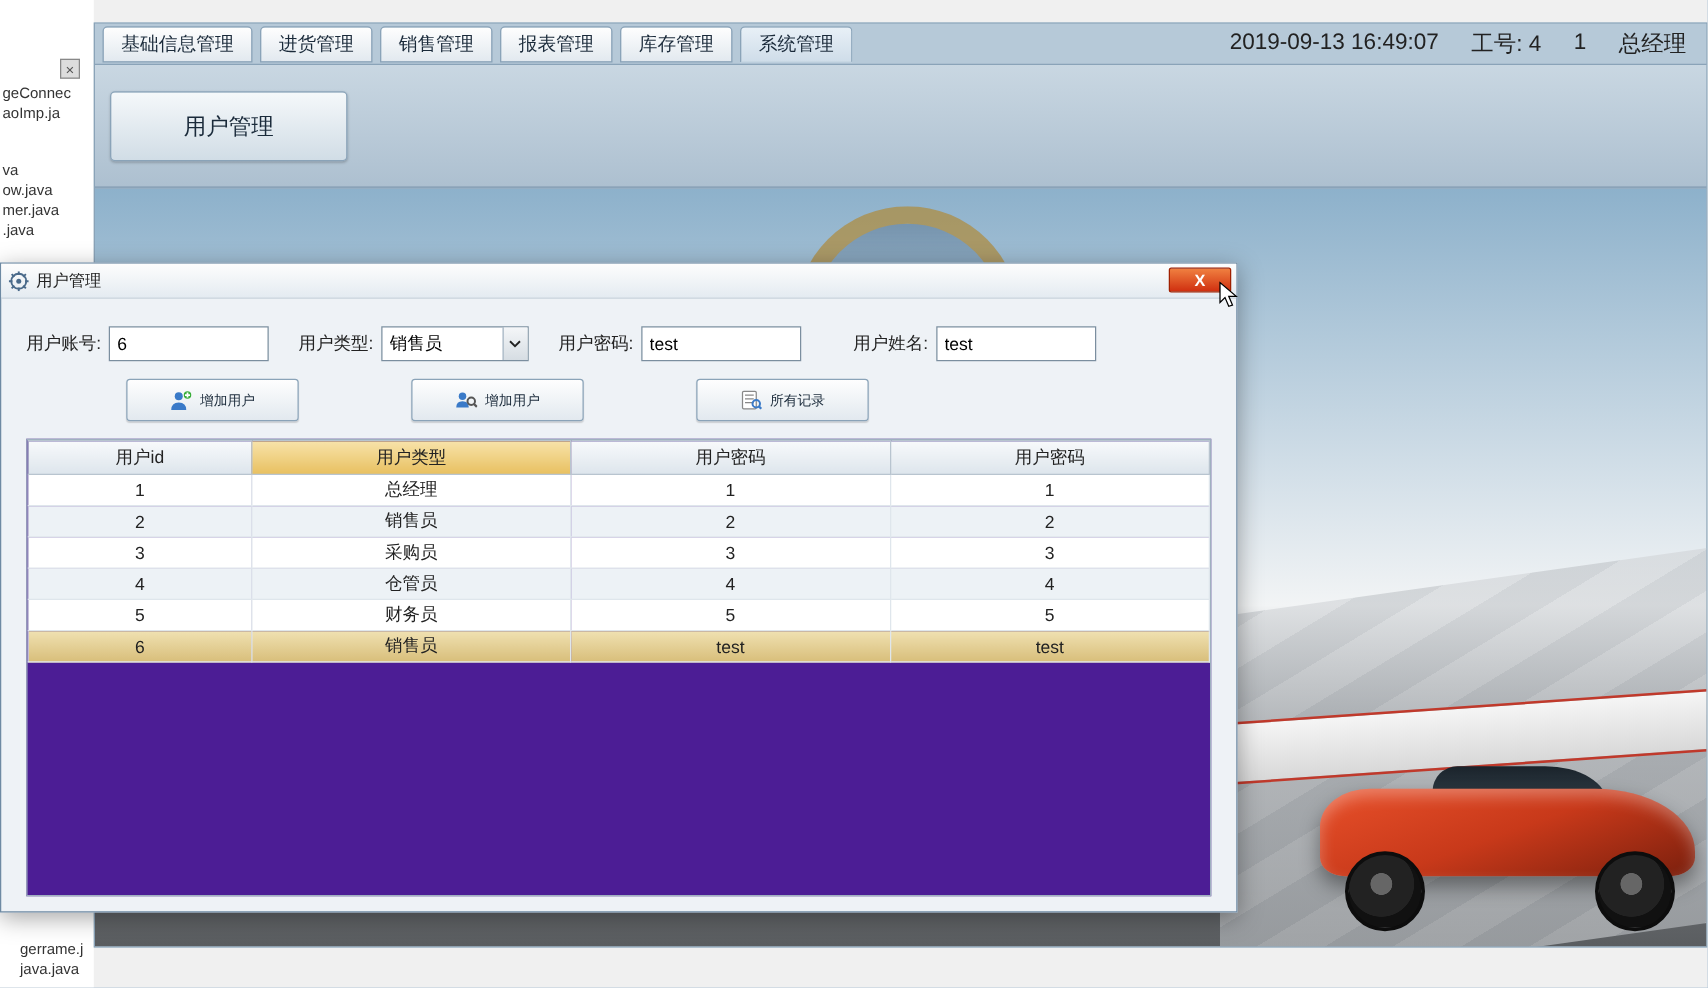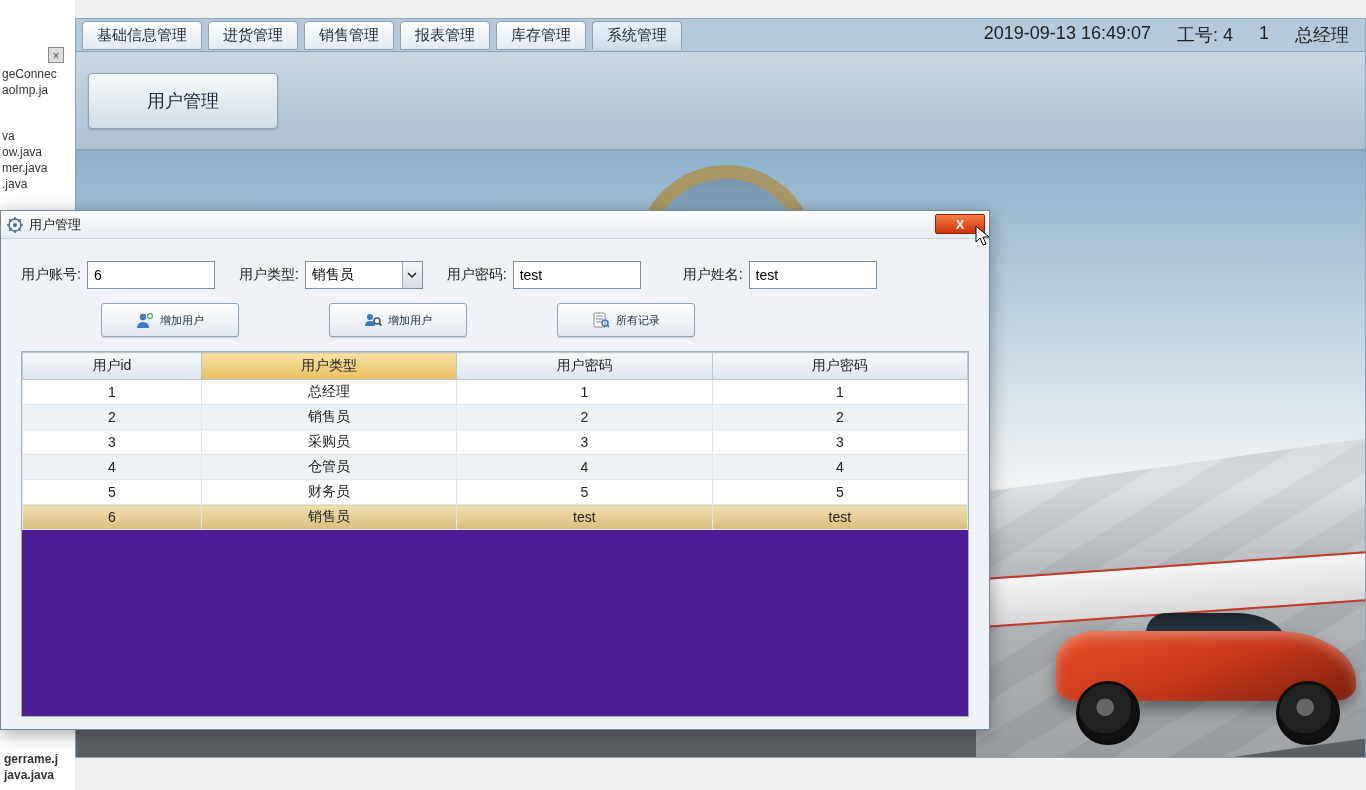--- a/index.html
+++ b/index.html
@@ -272,21 +272,21 @@
 <div class="desktop-files">
   <div class="desktop-icon">×</div>
   <div style="height:26px"></div>
   <div>geConnec</div>
   <div>aoImp.ja</div>
   <div style="height:30px"></div>
   <div>va</div>
   <div>ow.java</div>
   <div>mer.java</div>
   <div>.java</div>
-  <div style="position:absolute; bottom:6px; left:0;font-weight:bold;">
+  <div style="position:absolute; bottom:6px; left:12px;">
     <div>gerrame.j</div>
     <div>java.java</div>
   </div>
 </div>
 
 <div class="app-window">
 
   <div class="tab-row">
     <div class="tab">基础信息管理</div>
     <div class="tab">进货管理</div>

